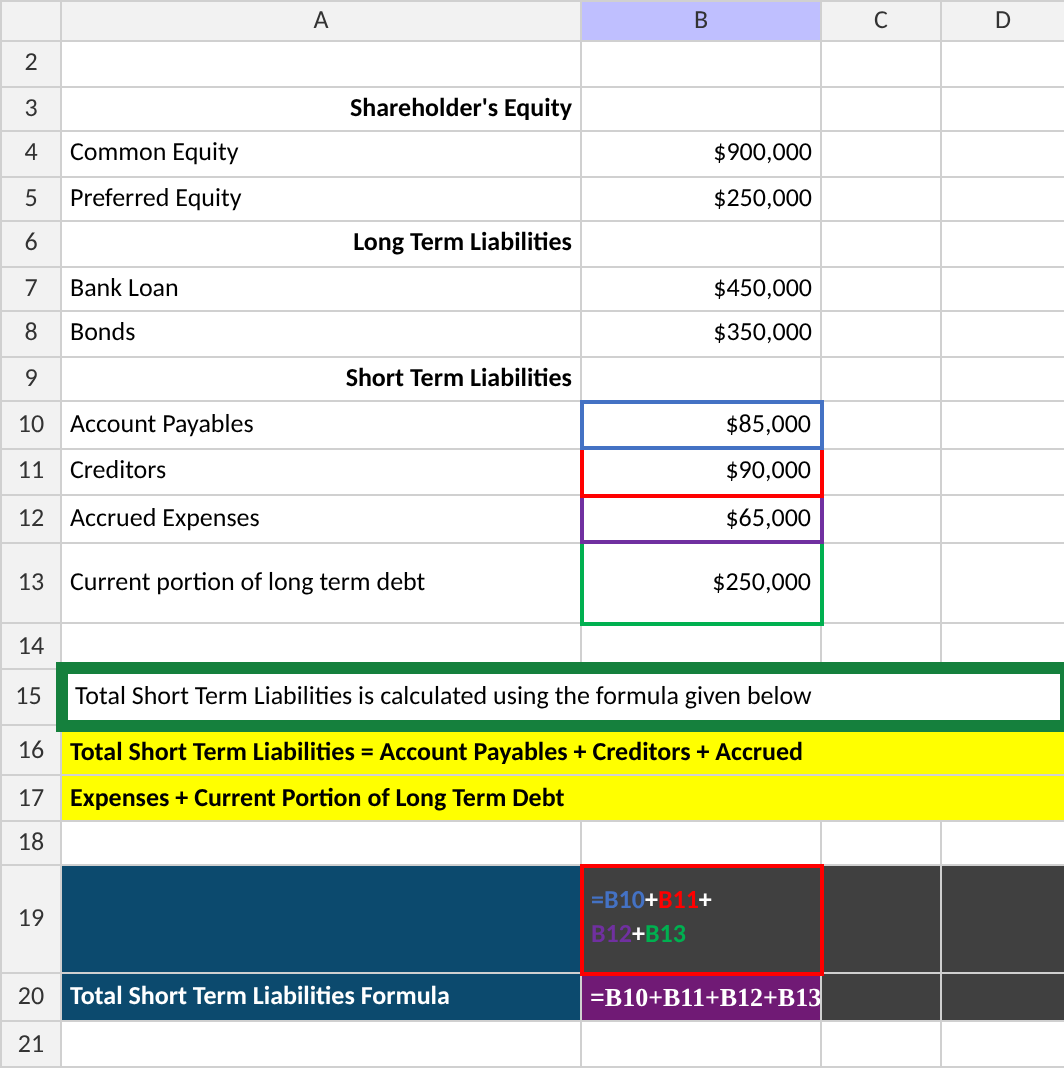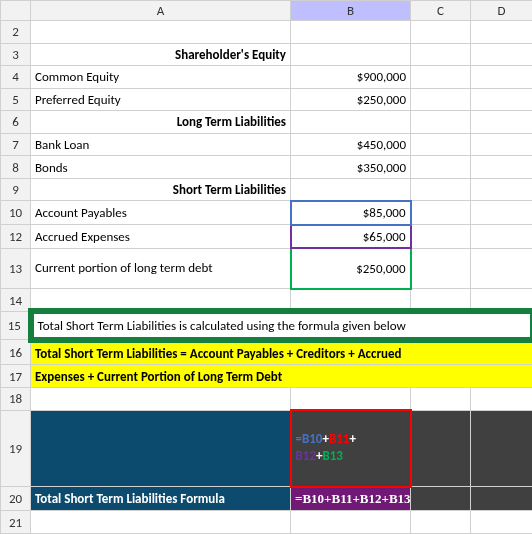--- a/index.html
+++ b/index.html
@@ -143,20 +143,27 @@
     </tr>
 
     <tr style="height:18px">
       <td class="row-num">10</td>
       <td>Account Payables</td>
       <td class="currency border-blue">$85,000</td>
       <td></td>
       <td></td>
     </tr>
 
+    <tr style="height:18px">
+      <td class="row-num">11</td>
+      <td>Creditors</td>
+      <td class="currency border-red">$90,000</td>
+      <td></td>
+      <td></td>
+    </tr>
 
     <tr style="height:18px">
       <td class="row-num">12</td>
       <td>Accrued Expenses</td>
       <td class="currency border-purple">$65,000</td>
       <td></td>
       <td></td>
     </tr>
 
     <tr style="height:36px">
@@ -194,21 +201,21 @@
       <td class="row-num">18</td>
       <td></td>
       <td></td>
       <td></td>
       <td></td>
     </tr>
 
     <tr style="height:36px">
       <td class="row-num">19</td>
       <td class="dark-gray" style="white-space:normal; line-height:1.3;"></td>
-      <td style="background:#404040; border:2px solid #FF0000; padding:16px 4px; text-align:left; white-space:normal; line-height:1.3;">
+      <td style="background:#404040; border:2px solid #FF0000; padding:6px 4px; text-align:left; white-space:normal; line-height:1.3;">
         <span style="color:#4472C4; font-weight:bold;">=B10</span><span style="color:#fff; font-weight:bold;">+</span><span style="color:#FF0000; font-weight:bold;">B11</span><span style="color:#fff; font-weight:bold;">+</span><br><span style="color:#7030A0; font-weight:bold;">B12</span><span style="color:#fff; font-weight:bold;">+</span><span style="color:#00B050; font-weight:bold;">B13</span>
       </td>
       <td style="background:#404040; border:1px solid #d0d0d0;"></td>
       <td style="background:#404040; border:1px solid #d0d0d0;"></td>
     </tr>
 
     <tr style="height:18px">
       <td class="row-num">20</td>
       <td class="dark-gray">Total Short Term Liabilities Formula</td>
       <td class="dark-gray-total">=B10+B11+B12+B13</td>

